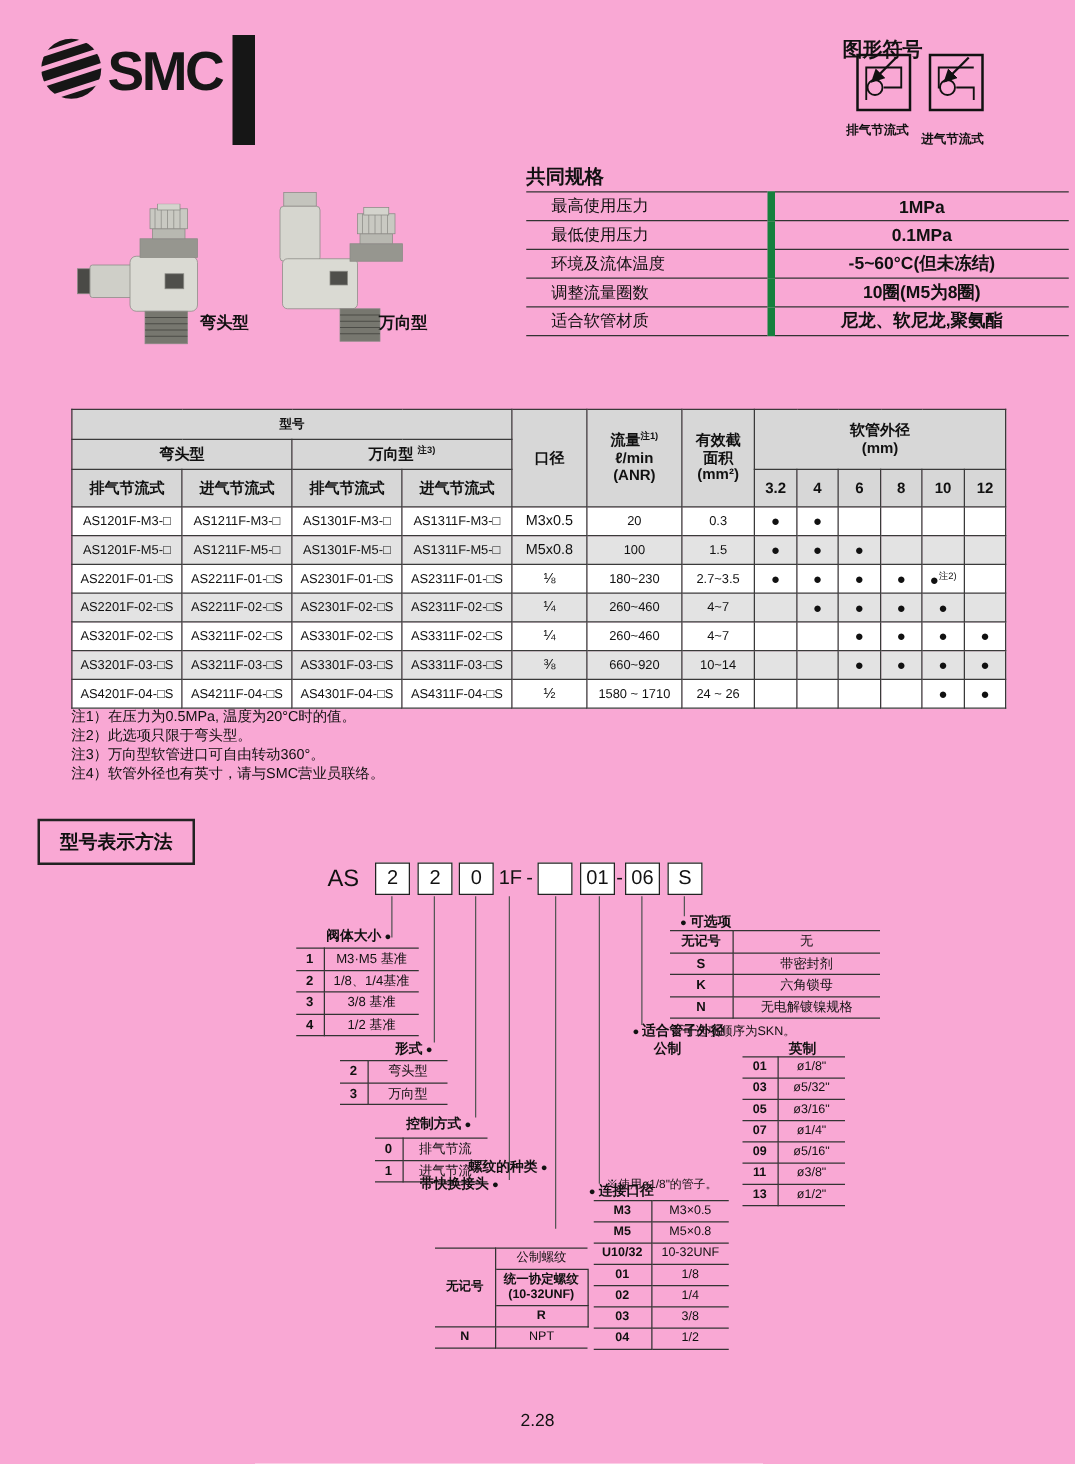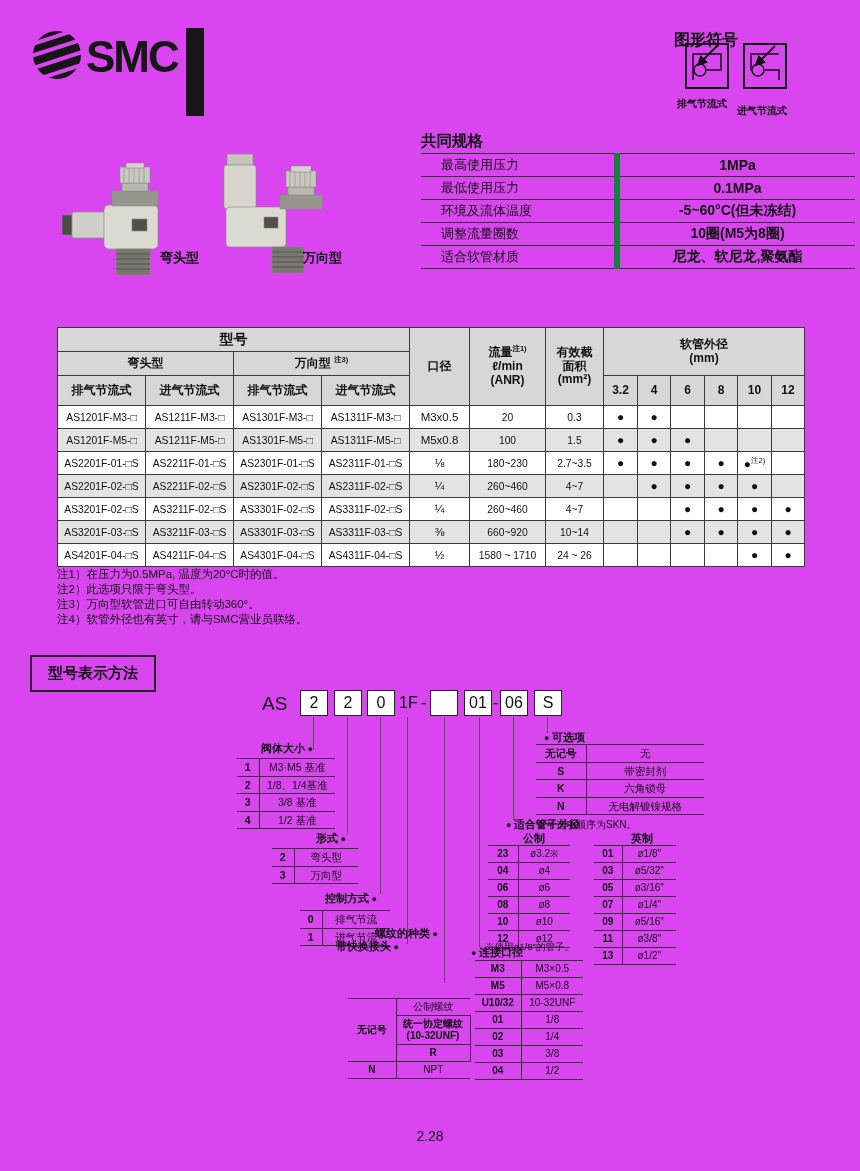--- a/index.html
+++ b/index.html
@@ -1,18 +1,18 @@
 <!DOCTYPE html>
 <html><head>
 <meta charset="utf-8">
 <style>
   * { margin:0; padding:0; box-sizing:border-box; }
   html,body { background:#fff; }
   body { font-family:"Liberation Sans", sans-serif; color:#111; }
-  #page { position:relative; width:860px; height:1171px; background:#d946ef; overflow:hidden; }
+  #page { position:relative; width:860px; height:1171px; background:#f9a8d4; overflow:hidden; }
 
   
   .logo-svg { position:absolute; left:30px; top:26px; }
   .hdr-bar { position:absolute; left:186px; top:28px; width:18px; height:88px; background:#161616; }
   .title1 { position:absolute; left:213px; top:34px; font-size:21px; font-weight:bold; letter-spacing:1px; }
   .title2 { position:absolute; left:212px; top:61px; white-space:nowrap; }
   .title2 .code { font-size:27px; font-weight:bold; }
   .title2 .ser { font-size:24px; font-weight:bold; }
   .title2 .paren { font-size:17px; font-weight:bold; }
   .sym-label { position:absolute; left:632px; top:30px; font-size:16px; font-weight:bold;padding-left:42px; }
@@ -29,21 +29,21 @@
   .spec-title { position:absolute; left:421px; top:131px; font-size:15.5px; font-weight:bold; }
   .spec-table { position:absolute; left:421px; top:153px; width:434px; border-collapse:collapse; }
   .spec-table td { border-top:1px solid #333; border-bottom:1px solid #333; height:23px; }
   .spec-table td.sl { width:196px; padding-left:20px; font-size:13px; border-right:6px solid #15803d; }
   .spec-table td.sv { text-align:center; font-size:14px; font-weight:bold; }
 
   
   .model-table { position:absolute; left:57px; top:327px; border-collapse:collapse; table-layout:fixed; }
   .model-table td { border:1px solid #3a3a3a; text-align:center; vertical-align:middle; }
   .model-table thead td { background:#d7d7d7; font-weight:bold; font-size:12px; line-height:1.15; }
-  .model-table thead td.big { font-size:14px; }
+  .model-table thead td.big { font-size:10px; }
   .model-table tbody td { font-size:10.3px; height:23px; background:#fff; }
   .model-table tbody tr:nth-child(even) td { background:#e3e3e3; }
   .model-table td.bore { font-size:11.5px; }
   .model-table td.dotc { font-size:12px; }
   .model-table sup { font-size:7.5px; }
   .hr1 { height:24px; } .hr2 { height:24px; } .hr3 { height:30px; }
 
   
   .notes { position:absolute; left:57px; top:567px; font-size:11.5px; line-height:15px; }
 
@@ -464,48 +464,20 @@
         </tr>
     <tr>
           <td>04</td>
           <td class="desc">1/2</td>
         </tr>
   </tbody>
     </table>
 
   <div class="mini-label dot-l" style="left:506px; top:817px;font-family:Liberation Serif, serif;">适合管子外径</div>
   <div class="sub-label" style="left:489px; top:831px;">公制</div>
-  <table class="mini" style="left:488px; top:845px; font-size:10px;">
-    <tbody>
-        <tr>
-          <td style="width:30px">23</td>
-          <td class="desc" style="width:52px">ø3.2※</td>
-        </tr>
-    <tr>
-          <td>04</td>
-          <td class="desc">ø4</td>
-        </tr>
-    <tr>
-          <td>06</td>
-          <td class="desc">ø6</td>
-        </tr>
-    <tr>
-          <td>08</td>
-          <td class="desc">ø8</td>
-        </tr>
-    <tr>
-          <td>10</td>
-          <td class="desc">ø10</td>
-        </tr>
-    <tr>
-          <td>12</td>
-          <td class="desc">ø12</td>
-        </tr>
-  </tbody>
-    </table>
   <div class="mini-note" style="left:485px; top:941px;">※使用ø1/8"的管子。</div>
   <div class="sub-label" style="left:597px; top:831px;">英制</div>
   <table class="mini" style="left:594px; top:845px; font-size:10px;">
     <tbody>
         <tr>
           <td style="width:28px">01</td>
           <td class="desc" style="width:54px">ø1/8"</td>
         </tr>
     <tr>
           <td>03</td>

